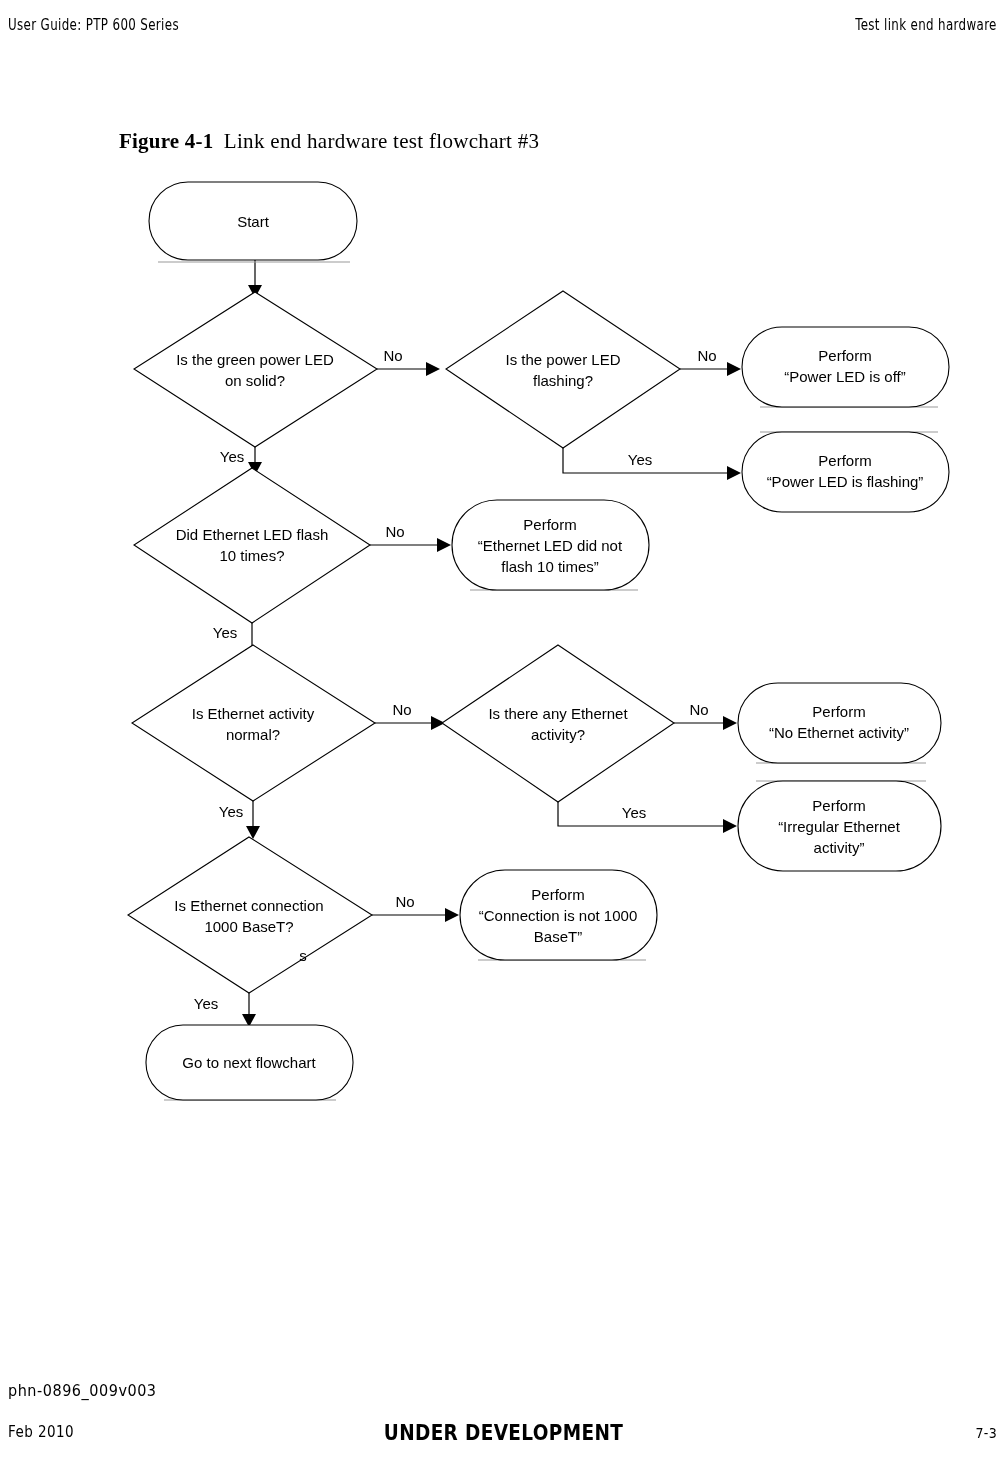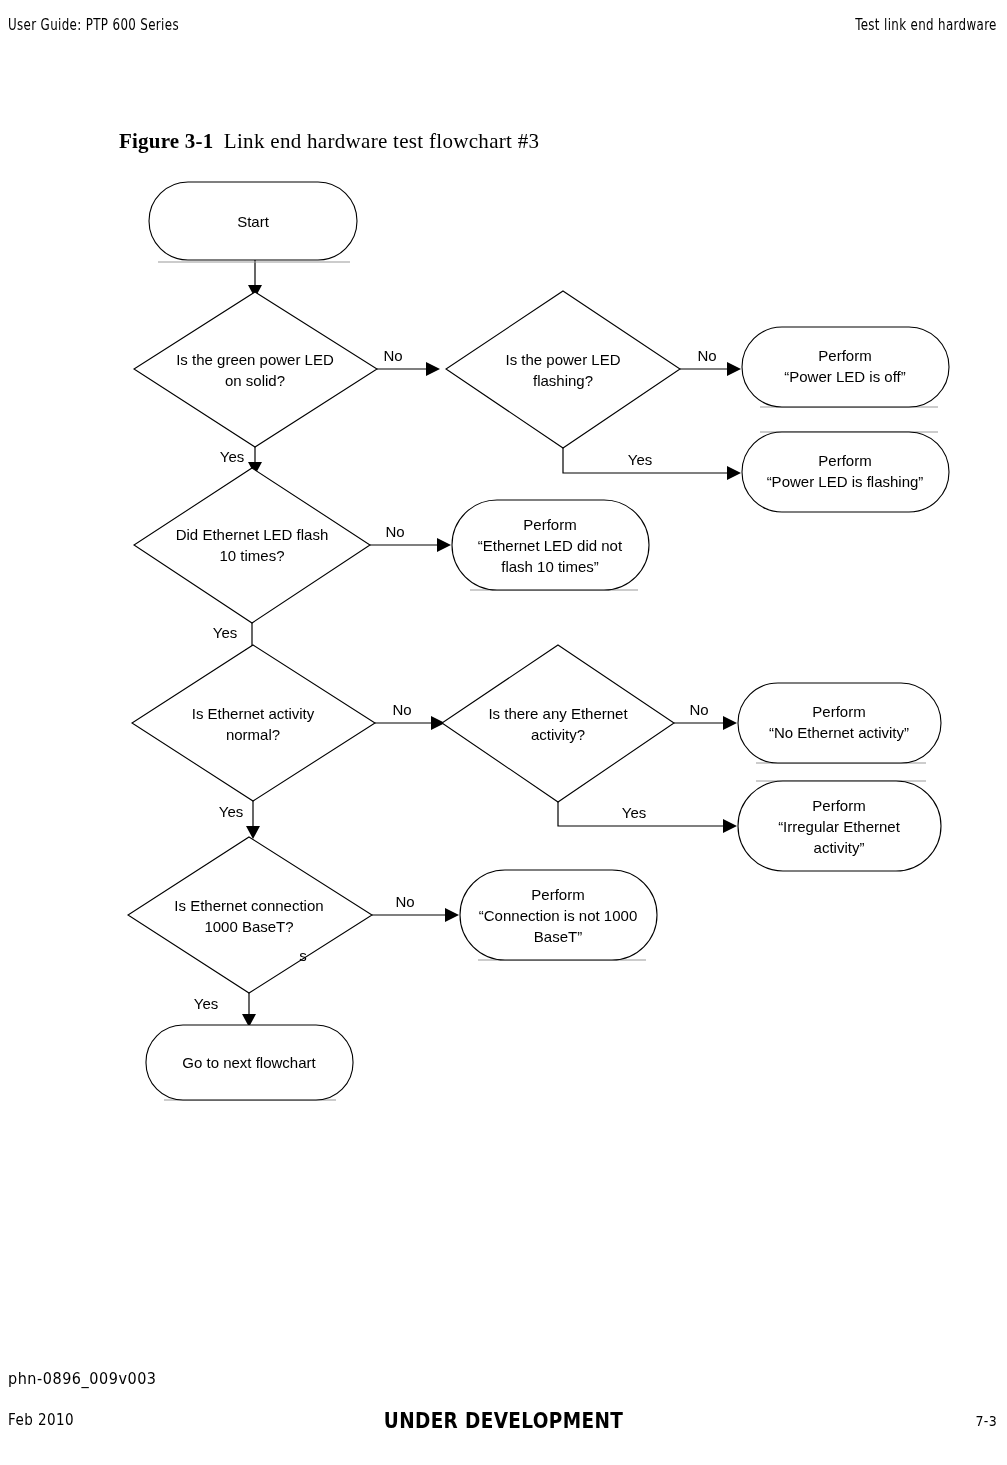--- a/index.html
+++ b/index.html
@@ -92,21 +92,21 @@
     font-size: 15px;
     fill: #000000;
   }
   svg.flow text.node-label { text-anchor: middle; }
   svg.flow text.edge-label { text-anchor: middle; font-size: 15px; }
 
   
   .page-footer {
     position: absolute;
     left: 0px;
-    bottom: 12px;
+    bottom: 0px;
     width: 1007px;
     height: 92px;
   }
   .footer-doc-id {
     position: absolute;
     left: 8px;
     top: 8px;
     font-family: "DejaVu Sans", sans-serif;
     font-size: 16px;
     letter-spacing: 0.6px;
@@ -152,21 +152,21 @@
 </style>
 </head>
 <body>
 
 <div class="page-header">
   <div class="hdr-text hdr-left">User Guide: PTP 600 Series</div>
   <div class="hdr-text hdr-right">Test link end hardware</div>
 </div>
 
 <div class="figure-caption">
-  <span class="fig-num">Figure 3-1</span><span>&nbsp;&nbsp;</span><span class="fig-title">Link end hardware test flowchart #3</span>
+  <span class="fig-num">Figure 4-1</span><span>&nbsp;&nbsp;</span><span class="fig-title">Link end hardware test flowchart #3</span>
 </div>
 
 <div class="flowchart-wrap">
 <svg class="flow" width="1007" height="960" viewBox="0 0 1007 960" xmlns="http://www.w3.org/2000/svg">
 
   <g>
 
     
     <g>
       <path class="conn" d="M243,95 L243,122"></path>

